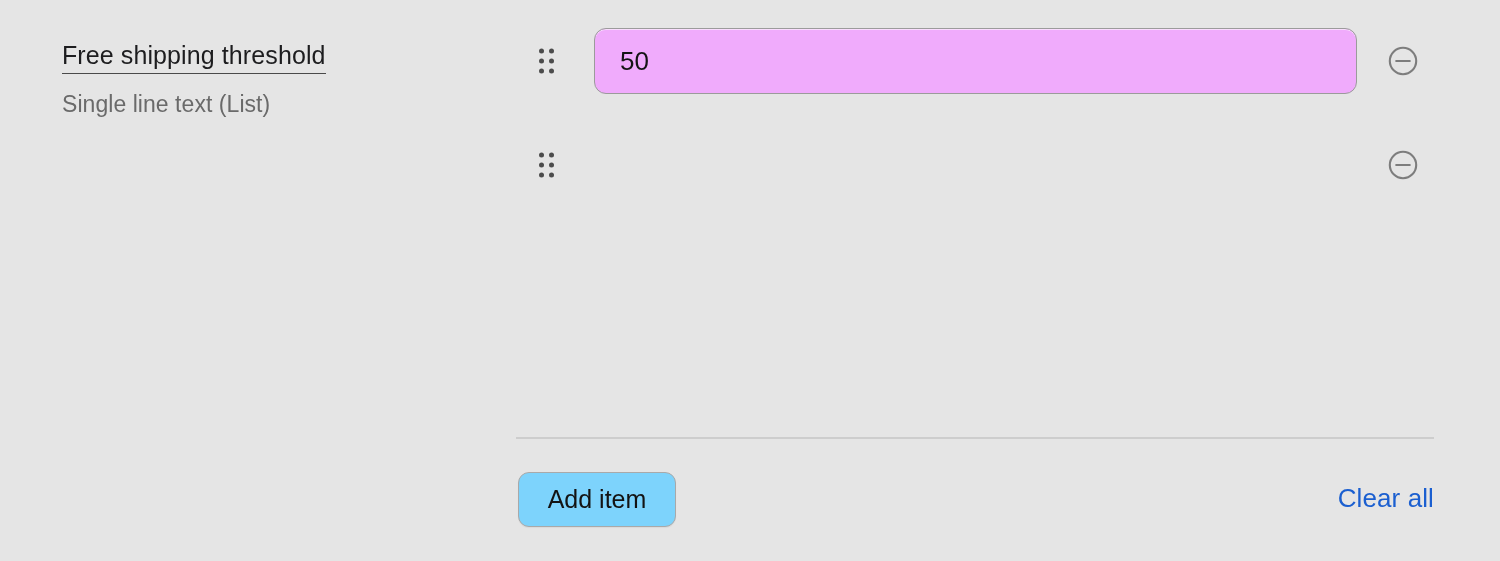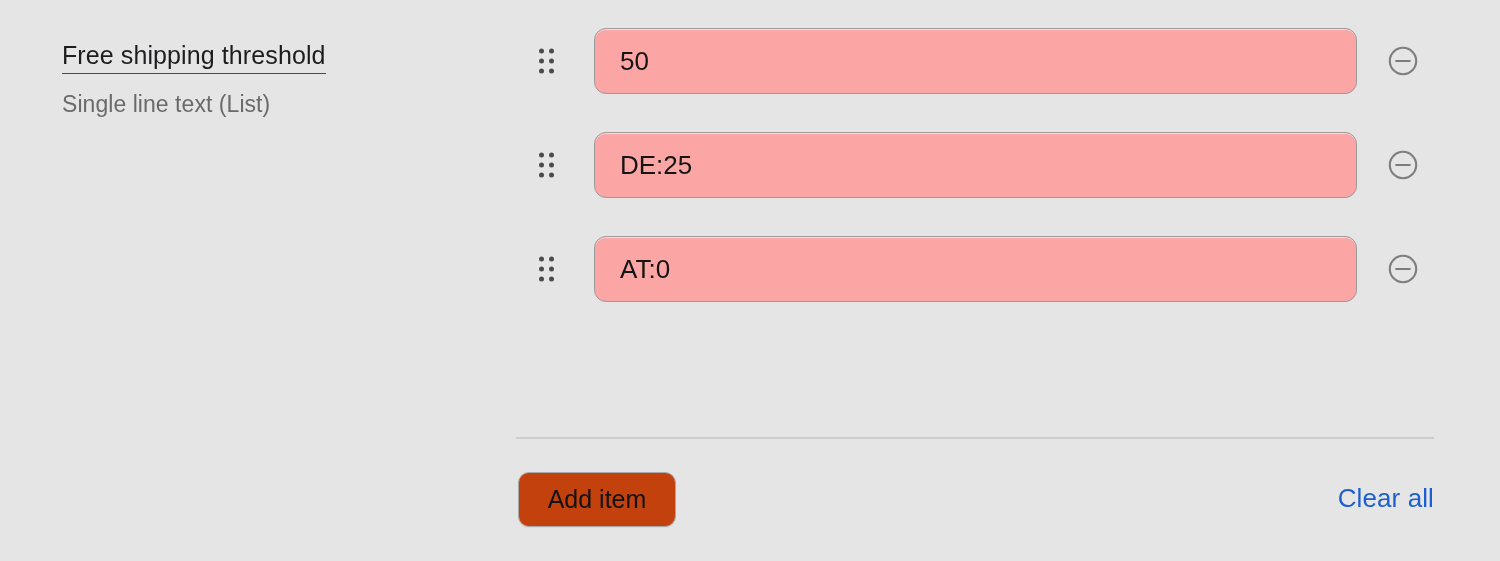--- a/index.html
+++ b/index.html
@@ -82,21 +82,21 @@
     background: #4c4c4c;
   }
 
   .text-input {
     position: absolute;
     left: 594px;
     top: 0;
     width: 763px;
     height: 66px;
     box-sizing: border-box;
-    background: #fca5a5;
+    background: #f0abfc;
     border: 1.4px solid #9b9b9b;
     border-radius: 12px;
     font-family: "Liberation Sans", sans-serif;
     font-size: 26px;
     color: #141414;
     padding: 0 8px 0 25px;
     outline: none;
     box-shadow: 0 1px 0 rgba(255,255,255,0.6) inset;
   }
   .text-input::placeholder { color: #9a9a9a; }
@@ -134,21 +134,21 @@
     width: 918px;
     height: 58px;
   }
   .add-item-btn {
     position: absolute;
     left: 2px;
     top: 1px;
     width: 158px;
     height: 55px;
     box-sizing: border-box;
-    background: #c2410c;
+    background: #7dd3fc;
     border: 1.3px solid #a9a9a9;
     border-radius: 11px;
     font-family: "Liberation Sans", sans-serif;
     font-size: 25px;
     color: #131313;
     cursor: pointer;
     box-shadow: 0 1px 1px rgba(0,0,0,0.05);
   }
   .clear-all-link {
     position: absolute;
@@ -197,50 +197,30 @@
 
     <div class="row">
       <div class="drag-handle">
         <i></i>
           <i></i>
           <i></i>
           <i></i>
           <i></i>
           <i></i>
       </div>
-      <input class="text-input" type="text" value="DE:25" style="">
       <button class="remove-btn">
         <span>
           <svg width="34" height="34" viewBox="0 0 34 34">
             <circle cx="17" cy="17" r="13.2" fill="none" stroke="#7d7d7d" stroke-width="2.1"></circle>
             <line x1="10.2" y1="17" x2="23.8" y2="17" stroke="#7d7d7d" stroke-width="2.1" stroke-linecap="round"></line>
           </svg>
         </span>
       </button>
     </div>
 
-    <div class="row">
-      <div class="drag-handle">
-        <i></i>
-          <i></i>
-          <i></i>
-          <i></i>
-          <i></i>
-          <i></i>
-      </div>
-      <input class="text-input" type="text" value="AT:0" style="">
-      <button class="remove-btn">
-        <span>
-          <svg width="34" height="34" viewBox="0 0 34 34">
-            <circle cx="17" cy="17" r="13.2" fill="none" stroke="#7d7d7d" stroke-width="2.1"></circle>
-            <line x1="10.2" y1="17" x2="23.8" y2="17" stroke="#7d7d7d" stroke-width="2.1" stroke-linecap="round"></line>
-          </svg>
-        </span>
-      </button>
-    </div>
 
   </div>
 
   <div class="divider"></div>
 
   <div class="footer">
     <button class="add-item-btn">Add item</button>
     <a class="clear-all-link">Clear all</a>
   </div>
 

